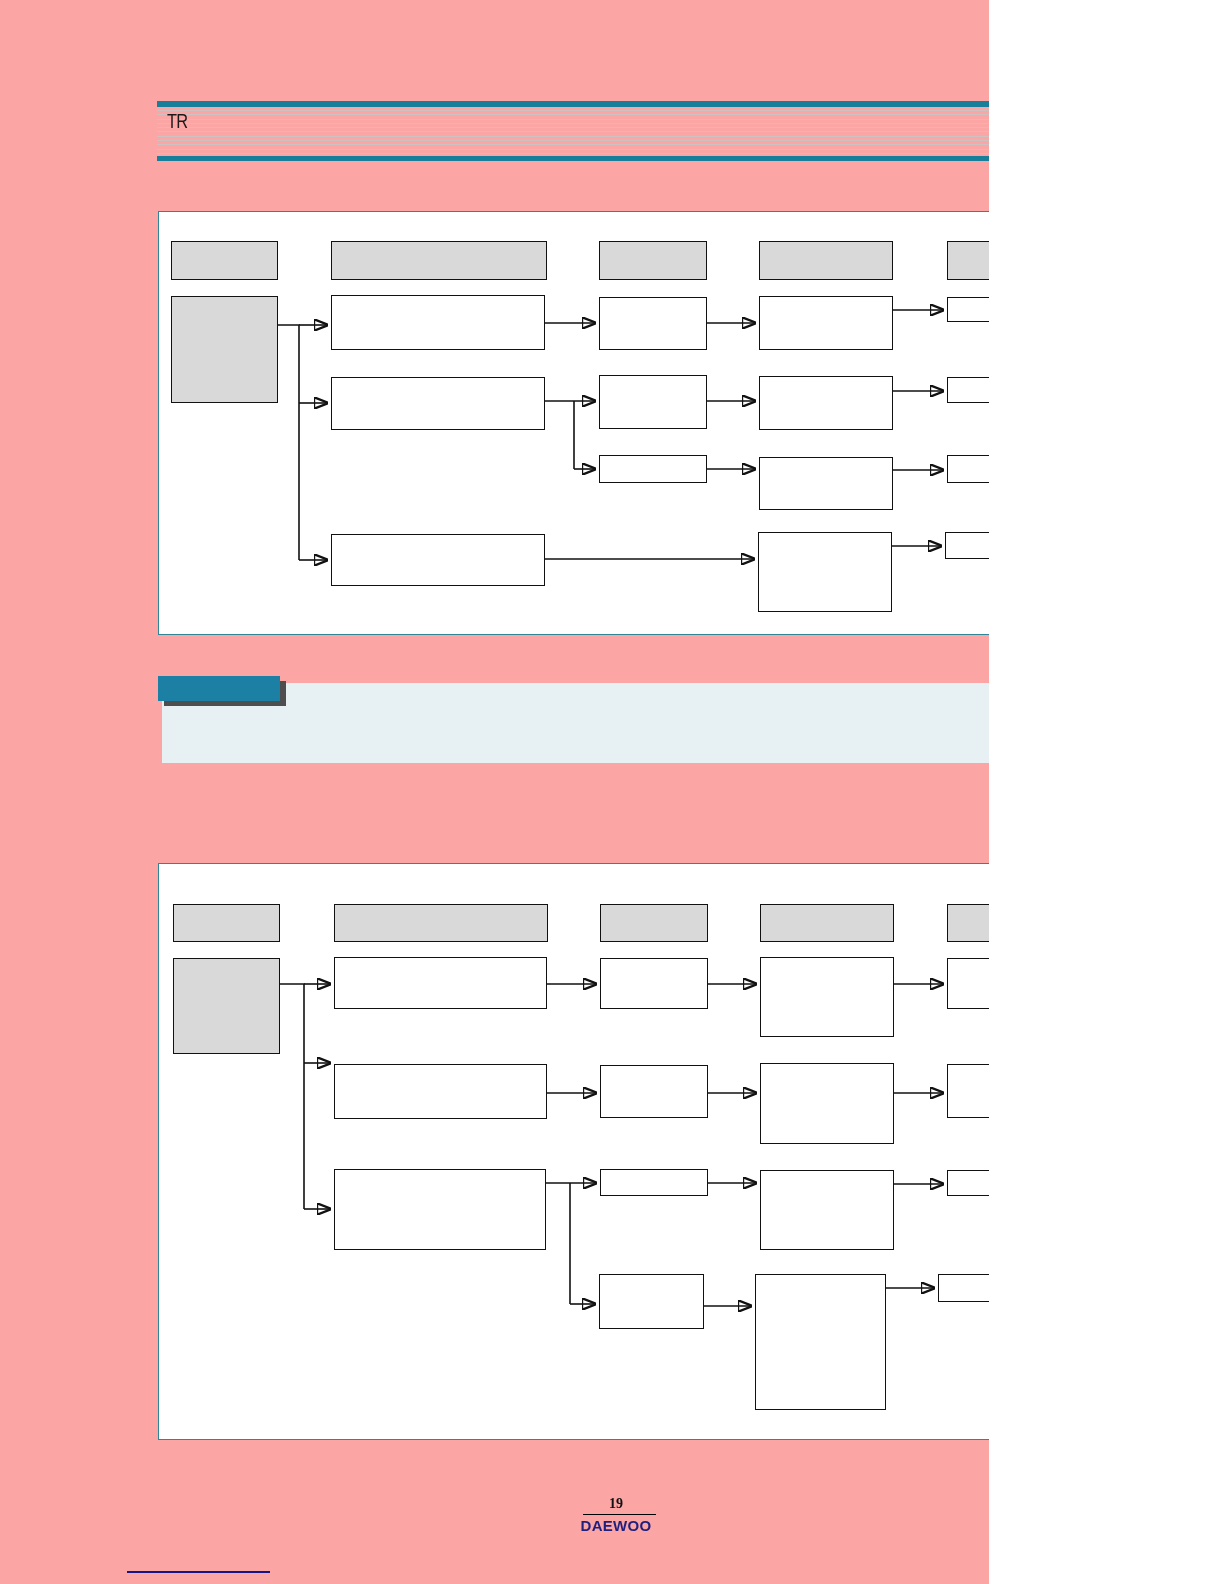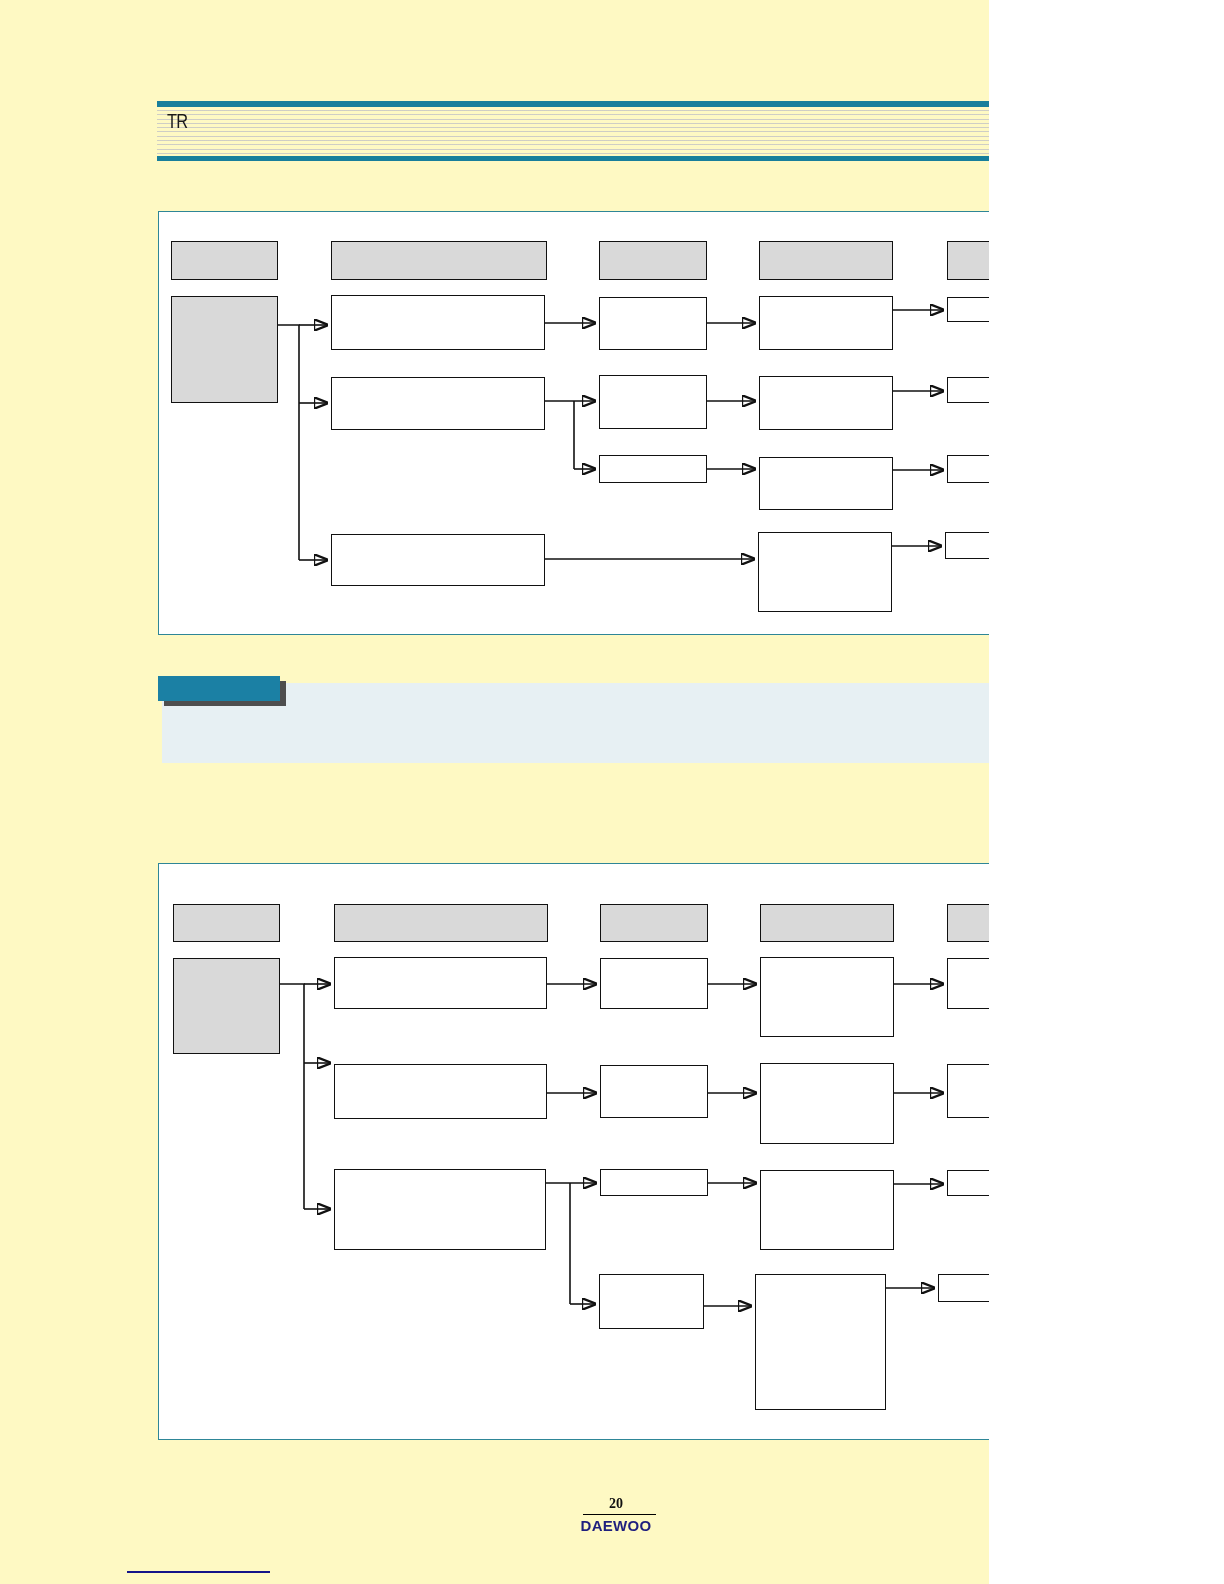--- a/index.html
+++ b/index.html
@@ -1,17 +1,17 @@
 <!DOCTYPE html>
 <html><head>
 <meta charset="utf-8">
 <style>
   html,body { margin:0; padding:0; background:#ffffff; }
   .page {
-    position:relative; width:989px; height:1584px; background:#fef9c3;
+    position:relative; width:989px; height:1584px; background:#fca5a5;
     font-family:"Liberation Sans", sans-serif; overflow:hidden;
   }
   
   .hdr-bar { position:absolute; left:157px; width:903px; background:#187f9b; }
   .hdr-bar.top { top:101px; height:6px; }
   .hdr-bar.bottom { top:156px; height:5px; }
   .hdr-lines {
     position:absolute; left:157px; top:110px; width:903px; height:46px;
     background:repeating-linear-gradient(to bottom, #c6c6c6 0 1px, transparent 1px 4.3px);
     opacity:.85;
@@ -160,18 +160,18 @@
       <line x1="387" y1="319" x2="437" y2="319" marker-end="url(#ar2)"></line>
       <path d="M411,319 V440"></path>
       <line x1="411" y1="440" x2="436" y2="440" marker-end="url(#ar2)"></line>
       <line x1="549" y1="319" x2="597" y2="319" marker-end="url(#ar2)"></line>
       <line x1="735" y1="320" x2="784" y2="320" marker-end="url(#ar2)"></line>
       <line x1="545" y1="442" x2="592" y2="442" marker-end="url(#ar2)"></line>
       <line x1="727" y1="424" x2="775" y2="424" marker-end="url(#ar2)"></line>
     </svg>
   </div>
 
-  <div class="pg-num">20</div>
+  <div class="pg-num">19</div>
   <div class="ft-line"></div>
   <div class="brand">DAEWOO</div>
   <div class="bl-rule"></div>
 
 </div>
 
 </body></html>

